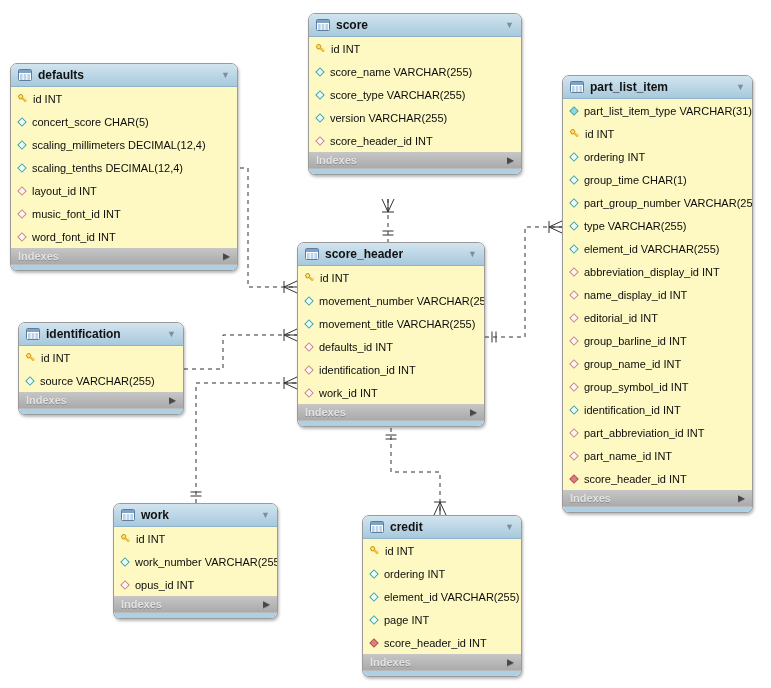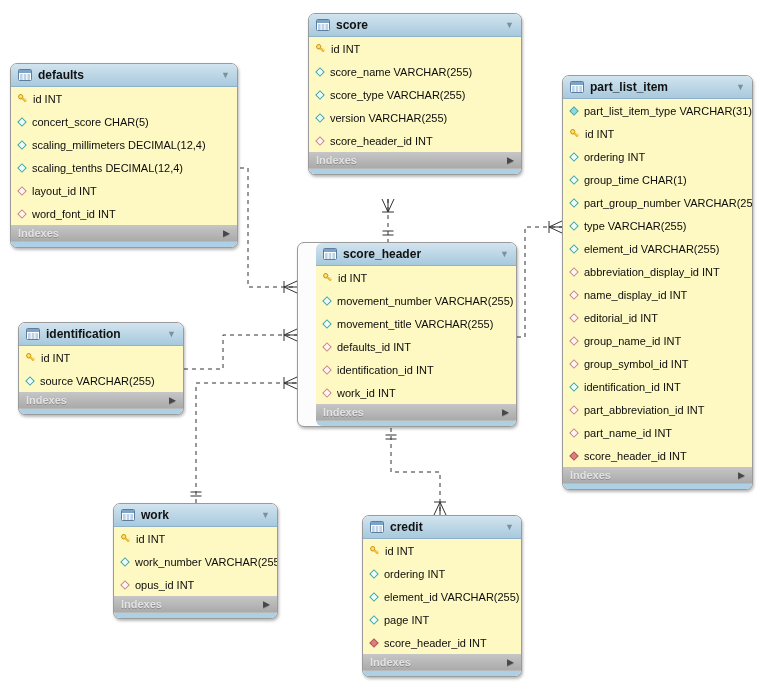--- a/index.html
+++ b/index.html
@@ -173,20 +173,28 @@
               </svg>
             </span>
             <span>layout_id INT</span>
           </div>
           <div class="trow">
             <span class="cicon">
               <svg width="10" height="10" viewBox="0 0 10 10">
                 <rect x="2.1" y="2.1" width="5.8" height="5.8" transform="rotate(45 5 5)" fill="#fff6f6" stroke="#c98585" stroke-width="1"></rect>
               </svg>
             </span>
+            <span>music_font_id INT</span>
+          </div>
+          <div class="trow">
+            <span class="cicon">
+              <svg width="10" height="10" viewBox="0 0 10 10">
+                <rect x="2.1" y="2.1" width="5.8" height="5.8" transform="rotate(45 5 5)" fill="#fff6f6" stroke="#c98585" stroke-width="1"></rect>
+              </svg>
+            </span>
             <span>word_font_id INT</span>
           </div>
         </div>
         <div class="tfoot">
           <span>Indexes</span>
           <span class="farrow">▶</span>
         </div>
         <div class="tstrip"></div>
       </div>
       <div class="table" style="left: 308px; top: 13px; width: 214px;">
@@ -355,20 +363,28 @@
               </svg>
             </span>
             <span>editorial_id INT</span>
           </div>
           <div class="trow">
             <span class="cicon">
               <svg width="10" height="10" viewBox="0 0 10 10">
                 <rect x="2.1" y="2.1" width="5.8" height="5.8" transform="rotate(45 5 5)" fill="#fff6f6" stroke="#c98585" stroke-width="1"></rect>
               </svg>
             </span>
+            <span>group_barline_id INT</span>
+          </div>
+          <div class="trow">
+            <span class="cicon">
+              <svg width="10" height="10" viewBox="0 0 10 10">
+                <rect x="2.1" y="2.1" width="5.8" height="5.8" transform="rotate(45 5 5)" fill="#fff6f6" stroke="#c98585" stroke-width="1"></rect>
+              </svg>
+            </span>
             <span>group_name_id INT</span>
           </div>
           <div class="trow">
             <span class="cicon">
               <svg width="10" height="10" viewBox="0 0 10 10">
                 <rect x="2.1" y="2.1" width="5.8" height="5.8" transform="rotate(45 5 5)" fill="#fff6f6" stroke="#c98585" stroke-width="1"></rect>
               </svg>
             </span>
             <span>group_symbol_id INT</span>
           </div>
@@ -404,21 +420,21 @@
             </span>
             <span>score_header_id INT</span>
           </div>
         </div>
         <div class="tfoot">
           <span>Indexes</span>
           <span class="farrow">▶</span>
         </div>
         <div class="tstrip"></div>
       </div>
-      <div class="table" style="left: 297px; top: 242px; width: 220px; padding-left: 18px;">
+      <div class="table" style="left: 297px; top: 242px; width: 188px;">
         <div class="thead">
           <span class="ticon">
             <svg width="14" height="12" viewBox="0 0 14 12">
               <rect x="0.5" y="0.5" width="13" height="11" rx="1" fill="#ffffff" stroke="#5c7da0"></rect>
               <rect x="1" y="1" width="12" height="3" fill="#7da3c6"></rect>
               <rect x="2" y="5" width="2.6" height="6" fill="#bcd2e6"></rect>
               <rect x="5.7" y="5" width="2.6" height="6" fill="#bcd2e6"></rect>
               <rect x="9.4" y="5" width="2.6" height="6" fill="#bcd2e6"></rect>
             </svg>
           </span>

